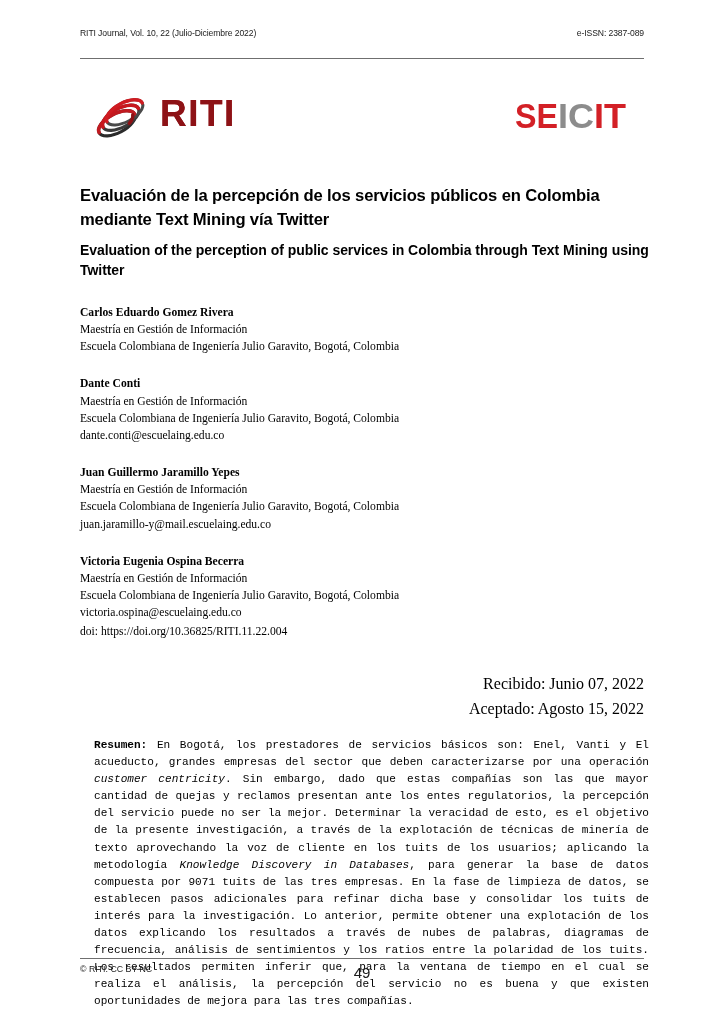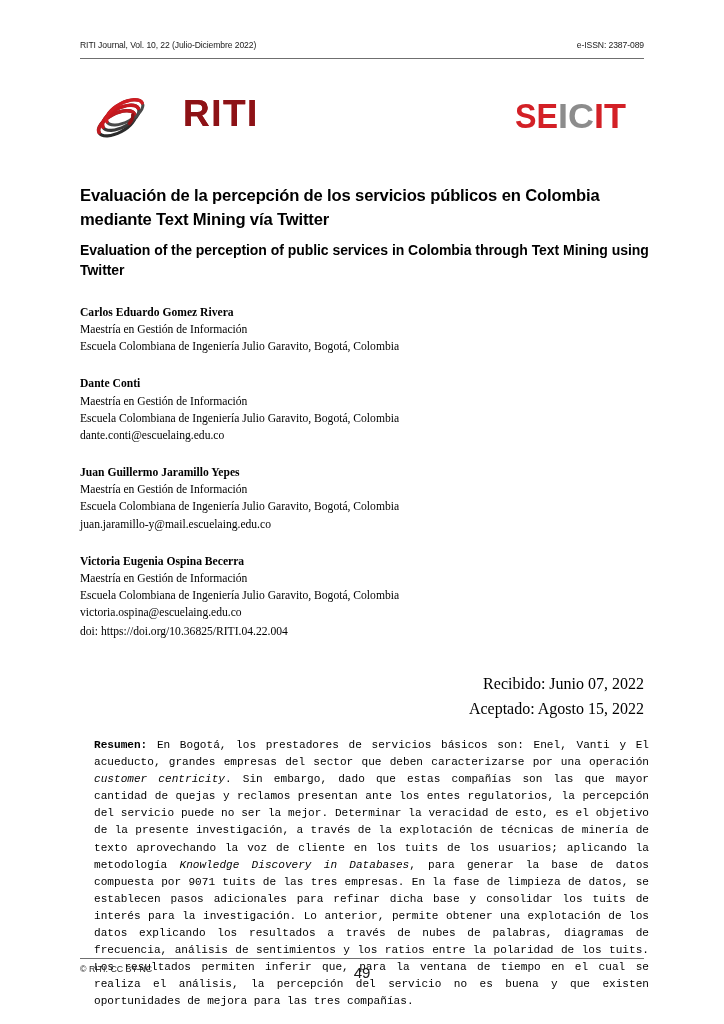--- a/index.html
+++ b/index.html
@@ -21,21 +21,21 @@
     height: 1024px;
     box-sizing: border-box;
     padding: 0 80px;
   }
 
   
   .running-head {
     position: absolute;
     left: 80px;
     right: 80px;
-    top: 40px;
+    top: 28px;
     display: flex;
     justify-content: space-between;
     align-items: baseline;
     font-family: "Liberation Sans", sans-serif;
     font-size: 8.6px;
     letter-spacing: -0.1px;
     color: #1a1a1a;
   }
   .rule-top {
     position: absolute;
@@ -53,21 +53,21 @@
     right: 80px;
     top: 88px;
     height: 62px;
   }
   .riti-logo {
     position: absolute;
     left: 12px;
     top: 0;
     display: flex;
     align-items: center;
-    gap: 23px;
+    gap: 0;
   }
   .riti-mark { width: 68px; height: 54px; display:block; }
   .riti-word {
     font-family: "Liberation Sans", sans-serif;
     font-weight: bold;
     font-size: 37px;
     letter-spacing: 1.5px;
     line-height: 1;
     background: linear-gradient(180deg,#b3161b 0%, #9e1318 45%, #5e0c10 100%);
     -webkit-background-clip: text;
@@ -259,21 +259,21 @@
 
     <div class="author-block">
       <div class="author-name">Victoria Eugenia Ospina Becerra</div>
       <div class="author-line">Maestría en Gestión de Información</div>
       <div class="author-line">Escuela Colombiana de Ingeniería Julio Garavito, Bogotá, Colombia</div>
       <div class="author-line">victoria.ospina@escuelaing.edu.co</div>
     </div>
 
   </div>
 
-  <div class="doi">doi: https://doi.org/10.36825/RITI.04.22.004</div>
+  <div class="doi">doi: https://doi.org/10.36825/RITI.11.22.004</div>
 
   <div class="dates">
     <div>Recibido: Junio 07, 2022</div>
     <div>Aceptado: Agosto 15, 2022</div>
   </div>
 
   <p class="abstract"><b>Resumen:</b><span> En Bogotá, los prestadores de servicios básicos son: Enel, Vanti y El acueducto, grandes empresas del sector que deben caracterizarse por una operación </span><i>customer centricity</i><span>. Sin embargo, dado que estas compañías son las que mayor cantidad de quejas y reclamos presentan ante los entes regulatorios, la percepción del servicio puede no ser la mejor. Determinar la veracidad de esto, es el objetivo de la presente investigación, a través de la explotación de técnicas de minería de texto aprovechando la voz de cliente en los tuits de los usuarios; aplicando la metodología </span><i>Knowledge Discovery in Databases</i><span>, para generar la base de datos compuesta por 9071 tuits de las tres empresas. En la fase de limpieza de datos, se establecen pasos adicionales para refinar dicha base y consolidar los tuits de interés para la investigación. Lo anterior, permite obtener una explotación de los datos explicando los resultados a través de nubes de palabras, diagramas de frecuencia, análisis de sentimientos y los ratios entre la polaridad de los tuits. Los resultados permiten inferir que, para la ventana de tiempo en el cual se realiza el análisis, la percepción del servicio no es buena y que existen oportunidades de mejora para las tres compañías.</span></p>
 
   <div class="rule-bottom"></div>
   <div class="footer">

